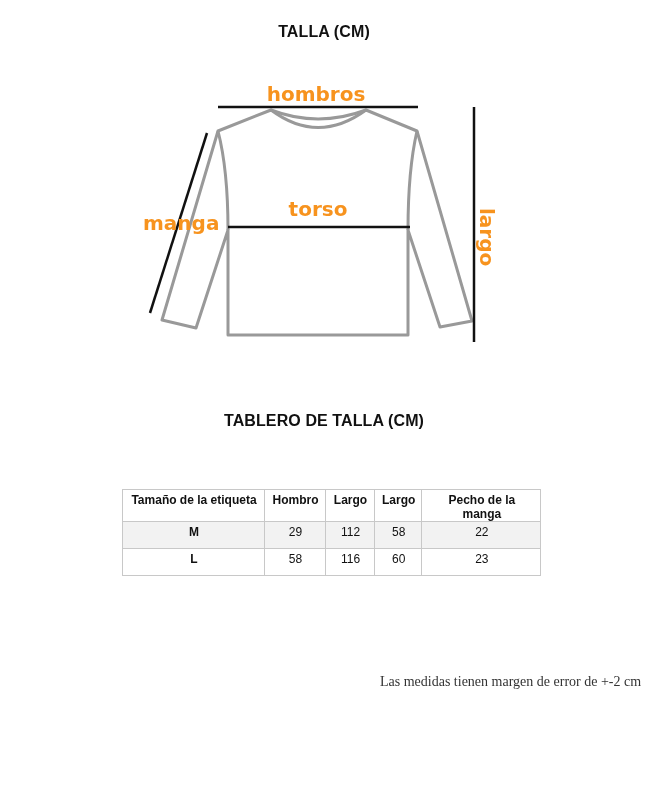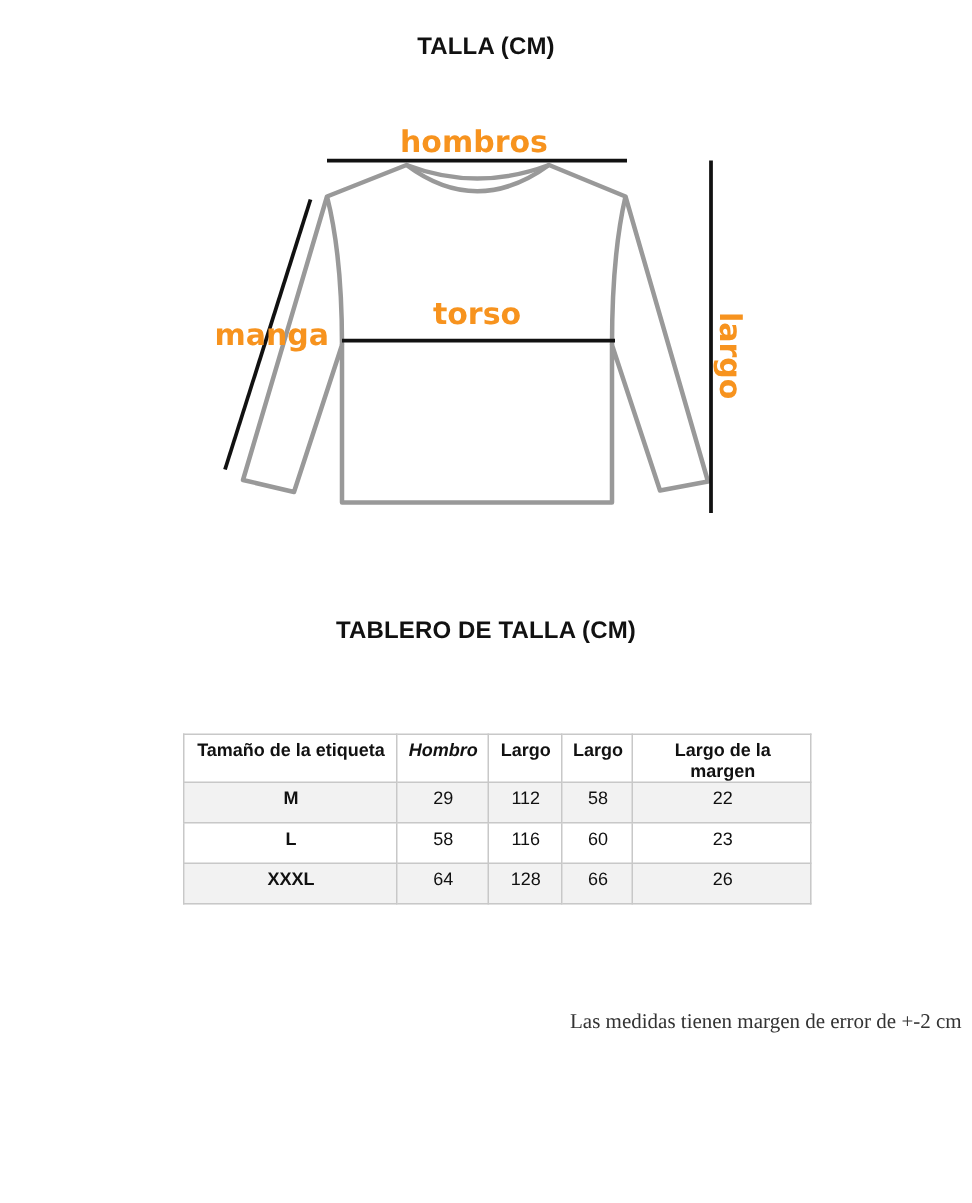--- a/index.html
+++ b/index.html
@@ -8,21 +8,21 @@
   #t1 { top: 23px; }
   #t2 { top: 412px; }
   .diagram { position: absolute; left: 130px; top: 70px; width: 380px; height: 290px; }
   .lbl { font-family: "DejaVu Sans", sans-serif; font-weight: bold; fill: #f7931e; }
   table.sizes { position: absolute; left: 122px; top: 489px; border-collapse: collapse; font-size: 12px; }
   table.sizes th, table.sizes td { border: 1px solid #c8c8c8; text-align: center; vertical-align: top; padding: 3px 6px 0 7px; height: 23px; }
   table.sizes th { font-weight: bold; background: #ffffff; }
   table.sizes td.size { font-weight: bold; }
   table.sizes tr.alt td { background: #f2f2f2; }
   table.sizes tr.plain td { background: #ffffff; }
-  .c0 { width: 128px; } .c1 { width: 47px; font-style: italic; } .c2 { width: 35px; } .c3 { width: 31px; } .c4 { width: 105px; }
+  .c0 { width: 128px; } .c1 { width: 47px; } .c2 { width: 35px; } .c3 { width: 31px; } .c4 { width: 105px; }
   .note { position: absolute; left: 380px; top: 674px; font-family: "Liberation Serif", serif; font-size: 14px; color: #333; }
 </style>
 </head>
 <body>
 
 <div class="title" id="t1">TALLA (CM)</div>
 
 <svg class="diagram" viewBox="0 0 380 290" xmlns="http://www.w3.org/2000/svg">
   <g fill="none" stroke="#999999" stroke-width="3" stroke-linejoin="round">
     <path d="M 88 61 L 141 40 Q 188 75 236 40 L 287 61 L 342 251 L 310 257 L 278 160 L 278 265 L 98 265 L 98 160 L 66 258 L 32 250 Z"></path>
@@ -44,41 +44,34 @@
 
 <div class="title" id="t2">TABLERO DE TALLA (CM)</div>
 
 <table class="sizes">
   <thead>
     <tr>
       <th class="c0">Tamaño de la etiqueta</th>
       <th class="c1">Hombro</th>
       <th class="c2">Largo</th>
       <th class="c3">Largo</th>
-      <th class="c4">Largo de la margen</th>
+      <th class="c4">Pecho de la manga</th>
     </tr>
   </thead>
   <tbody>
     <tr class="alt">
       <td class="size">M</td>
       <td>29</td>
       <td>112</td>
       <td>58</td>
       <td>22</td>
     </tr>
     <tr class="plain">
       <td class="size">L</td>
       <td>58</td>
       <td>116</td>
       <td>60</td>
       <td>23</td>
     </tr>
-    <tr class="alt">
-      <td class="size">XXXL</td>
-      <td>64</td>
-      <td>128</td>
-      <td>66</td>
-      <td>26</td>
-    </tr>
   </tbody>
 </table>
 
 <div class="note">Las medidas tienen margen de error de +-2 cm</div>
 
 </body></html>

